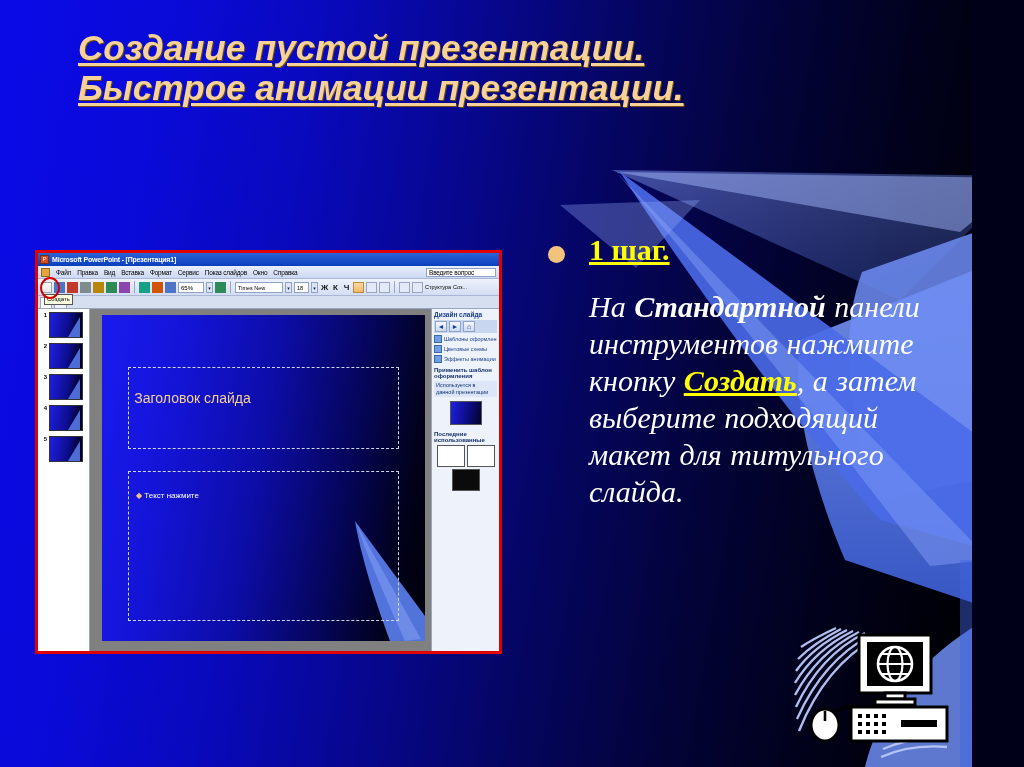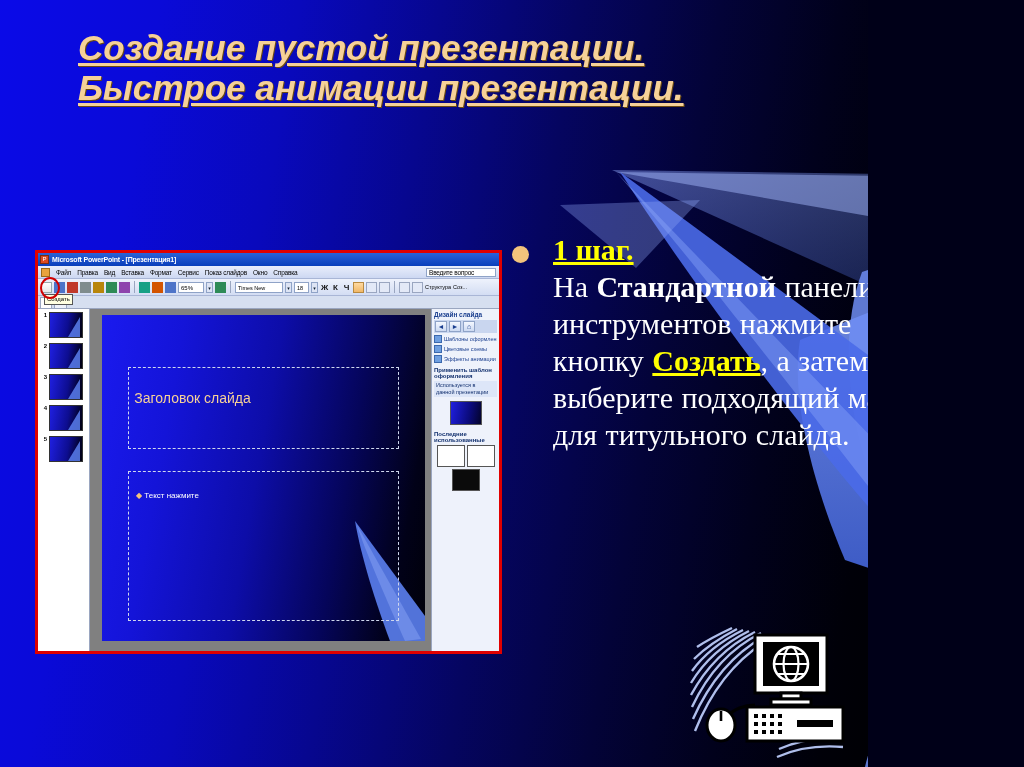--- a/index.html
+++ b/index.html
@@ -3,21 +3,21 @@
 <meta charset="utf-8">
 <title>Создание пустой презентации</title>
 <style>
   html,body{margin:0;padding:0;}
   body{
     width:1024px;height:767px;overflow:hidden;
     font-family:"Liberation Serif", serif;
     background:#000018;
   }
   #slide{
-    position:relative;width:868px;height:767px;overflow:hidden;
+    position:relative;width:972px;height:767px;overflow:hidden;
     background:linear-gradient(100deg,
         #0a0ae8 0%, #0a0ad8 16%, #0909bc 30%,
         #07078f 44%, #050560 58%, #030338 72%,
         #01011c 84%, #000008 95%, #000004 100%);
   }
   #deco-svg{position:absolute;left:0;top:0;width:1024px;height:767px;}
 
   
   #title-block{
     position:absolute;left:78px;top:28px;width:900px;z-index:6;
@@ -29,40 +29,41 @@
     color:#F6D198;
     text-decoration:underline;
     text-underline-offset:3px;
     text-decoration-thickness:3px;
     white-space:nowrap;
     text-shadow:1px 1px 0 #6b4a10;
   }
 
   
   #body-block{
-    position:absolute;left:512px;top:232px;width:420px;z-index:7;
+    position:absolute;left:548px;top:232px;width:420px;z-index:7;
   }
   #bullet-row{position:relative;display:block;}
   .bullet-dot{
     position:absolute;left:0px;top:14px;
     width:17px;height:17px;border-radius:50%;
     background:#F3C37C;
   }
   .step-label{
     display:inline-block;margin-left:41px;
     font-family:"Liberation Serif", serif;
     font-weight:bold;font-size:30px;line-height:36px;
     color:#FFFF00;text-decoration:underline;
     text-decoration-thickness:3px;text-underline-offset:2px;
   }
   #para{
-    margin-left:41px;margin-top:0;
+    margin-left:41px;margin-top:20px;
     font-family:"Liberation Serif", serif;
     font-size:30px;line-height:37px;color:#FFFFFF;
     word-spacing:1px;
+    font-style:italic;
   }
   #para b{font-weight:bold;}
   #para .hl{
     color:#FFFF00;font-weight:bold;text-decoration:underline;
     text-decoration-thickness:3px;text-underline-offset:2px;
   }
 
   
   #shot{
     position:absolute;left:35px;top:250px;width:467px;height:404px;

